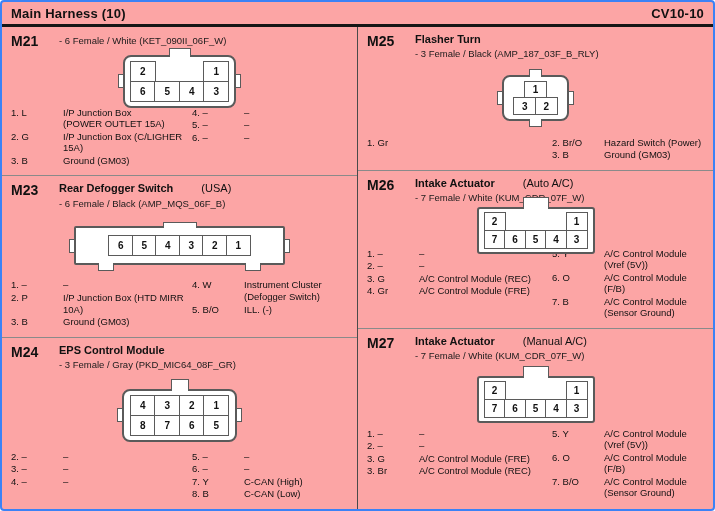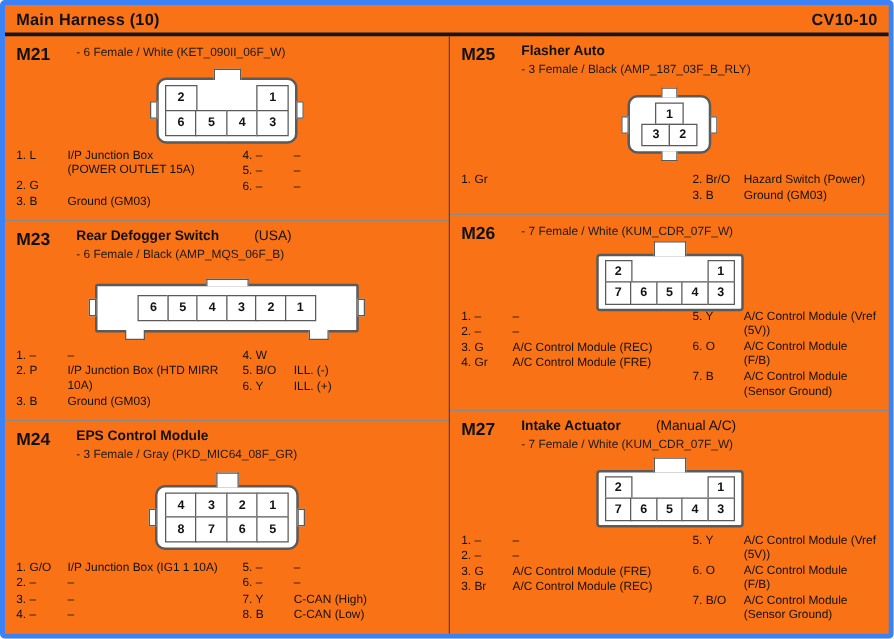--- a/index.html
+++ b/index.html
@@ -1,18 +1,18 @@
 <!DOCTYPE html>
 <html><head>
 <meta charset="utf-8">
 <style>
   html,body{margin:0;padding:0;background:#fff;}
   .page{
     width:715px;height:511px;box-sizing:border-box;
-    border:4px solid #3b82f6;border-radius:4px;background:#f97316;
+    border:2px solid #3b82f6;border-radius:4px;background:#fca5a5;
     font-family:"Liberation Sans",sans-serif;color:#111;
     display:flex;flex-direction:column;overflow:hidden;
   }
   .header{
     flex:0 0 25px;height:25px;box-sizing:border-box;
     display:flex;justify-content:space-between;align-items:center;
     padding:0 9px;border-bottom:3px solid #161616;
   }
   .header .title,.header .code{font-weight:bold;font-size:13px;letter-spacing:.2px;}
   .cols{flex:1;display:flex;min-height:0;}
@@ -48,21 +48,21 @@
   .conn .ear{position:absolute;box-sizing:border-box;border:1.5px solid #5a5a5a;background:#fff;width:6px;height:14px;top:50%;transform:translateY(-50%);}
   .conn .ear.l{left:-7px;} .conn .ear.r{right:-7px;}
   .conn .foot{position:absolute;bottom:-8px;width:16px;height:8px;box-sizing:border-box;border:1.5px solid #5a5a5a;border-top:none;background:#fff;}
   .conn .foot.l{left:22px;} .conn .foot.r{right:22px;}
   .pins{display:grid;padding:0 6px 8px 9px;font-size:9.5px;line-height:1.22;flex:0 0 auto;}
   .col-left .pins{grid-template-columns:181px 1fr;}
   .col-right .pins{grid-template-columns:185px 1fr;}
   .pin-col{display:flex;flex-direction:column;}
   .pin-row{display:grid;grid-template-columns:41px 1fr;margin-bottom:1px;}
   .pin-code{white-space:nowrap;}
-  .pin-desc{white-space:pre-line;padding-right:4px;}
+  .pin-desc{white-space:pre-line;padding-right:4px;margin-left:11px;}
 </style>
 </head>
 <body>
 
 <div class="page">
   <div class="header">
     <div class="title">Main Harness (10)</div>
     <div class="code">CV10-10</div>
   </div>
   <div class="cols">
@@ -97,20 +97,21 @@
           </div>
           <div class="pins">
             <div class="pin-col">
               <div class="pin-row">
                 <span class="pin-code">1. L</span>
                 <span class="pin-desc">I/P Junction Box
 (POWER OUTLET 15A)</span>
               </div>
               <div class="pin-row">
                 <span class="pin-code">2. G</span>
+                <span class="pin-desc">I/P Junction Box (C/LIGHER 15A)</span>
               </div>
               <div class="pin-row">
                 <span class="pin-code">3. B</span>
                 <span class="pin-desc">Ground (GM03)</span>
               </div>
             </div>
             <div class="pin-col">
               <div class="pin-row">
                 <span class="pin-code">4. –</span>
                 <span class="pin-desc">–</span>
@@ -164,28 +165,26 @@
                 <span class="pin-desc">I/P Junction Box (HTD MIRR 10A)</span>
               </div>
               <div class="pin-row">
                 <span class="pin-code">3. B</span>
                 <span class="pin-desc">Ground (GM03)</span>
               </div>
             </div>
             <div class="pin-col">
               <div class="pin-row">
                 <span class="pin-code">4. W</span>
+                <span class="pin-desc">Instrument Cluster
+(Defogger Switch)</span>
               </div>
               <div class="pin-row">
                 <span class="pin-code">5. B/O</span>
                 <span class="pin-desc">ILL. (-)</span>
-              </div>
-              <div class="pin-row">
-                <span class="pin-code">6. Y</span>
-                <span class="pin-desc">ILL. (+)</span>
               </div>
             </div>
           </div>
         </section>
         <section class="module-section">
           <div class="mod-head">
             <div class="mod-id">M24</div>
             <div>
               <div class="mod-title"><span>EPS Control Module</span></div>
               <div class="mod-sub">- 3 Female / Gray (PKD_MIC64_08F_GR)</div>
@@ -208,24 +207,20 @@
                   <div class="cell" style="width: 26px; height: 21px;">5</div>
                 </div>
                 <div class="ear l"></div>
                 <div class="ear r"></div>
               </div>
             </div>
           </div>
           <div class="pins">
             <div class="pin-col">
               <div class="pin-row">
-                <span class="pin-code">1. G/O</span>
-                <span class="pin-desc">I/P Junction Box (IG1 1 10A)</span>
-              </div>
-              <div class="pin-row">
                 <span class="pin-code">2. –</span>
                 <span class="pin-desc">–</span>
               </div>
               <div class="pin-row">
                 <span class="pin-code">3. –</span>
                 <span class="pin-desc">–</span>
               </div>
               <div class="pin-row">
                 <span class="pin-code">4. –</span>
                 <span class="pin-desc">–</span>
@@ -250,21 +245,21 @@
               </div>
             </div>
           </div>
         </section>
       </div>
     <div class="col col-right" id="col-right">
         <section class="module-section">
           <div class="mod-head">
             <div class="mod-id">M25</div>
             <div>
-              <div class="mod-title"><span>Flasher Auto</span></div>
+              <div class="mod-title"><span>Flasher Turn</span></div>
               <div class="mod-sub">- 3 Female / Black (AMP_187_03F_B_RLY)</div>
             </div>
           </div>
           <div class="conn-area">
             <div class="conn">
               <div class="tab" style="width: 13px; height: 8px;"></div>
               <div class="body" style="padding: 4px 9px; border-radius: 8px;">
                 <div class="row">
                   <div class="cell" style="width: 23px; height: 18px;">1</div>
                 </div>
@@ -293,20 +288,21 @@
                 <span class="pin-code">3. B</span>
                 <span class="pin-desc">Ground (GM03)</span>
               </div>
             </div>
           </div>
         </section>
         <section class="module-section">
           <div class="mod-head">
             <div class="mod-id">M26</div>
             <div>
+              <div class="mod-title"><span>Intake Actuator</span><span class="suffix"> (Auto A/C)</span></div>
               <div class="mod-sub">- 7 Female / White (KUM_CDR_07F_W)</div>
             </div>
           </div>
           <div class="conn-area">
             <div class="conn">
               <div class="tab" style="width: 26px; height: 12px;"></div>
               <div class="body" style="padding: 3px 5px; border-radius: 3px;">
                 <div class="row">
                   <div class="cell" style="width: 22px; height: 19px;">2</div>
                   <div class="cell empty" style="width: 22px; height: 19px;"></div>

